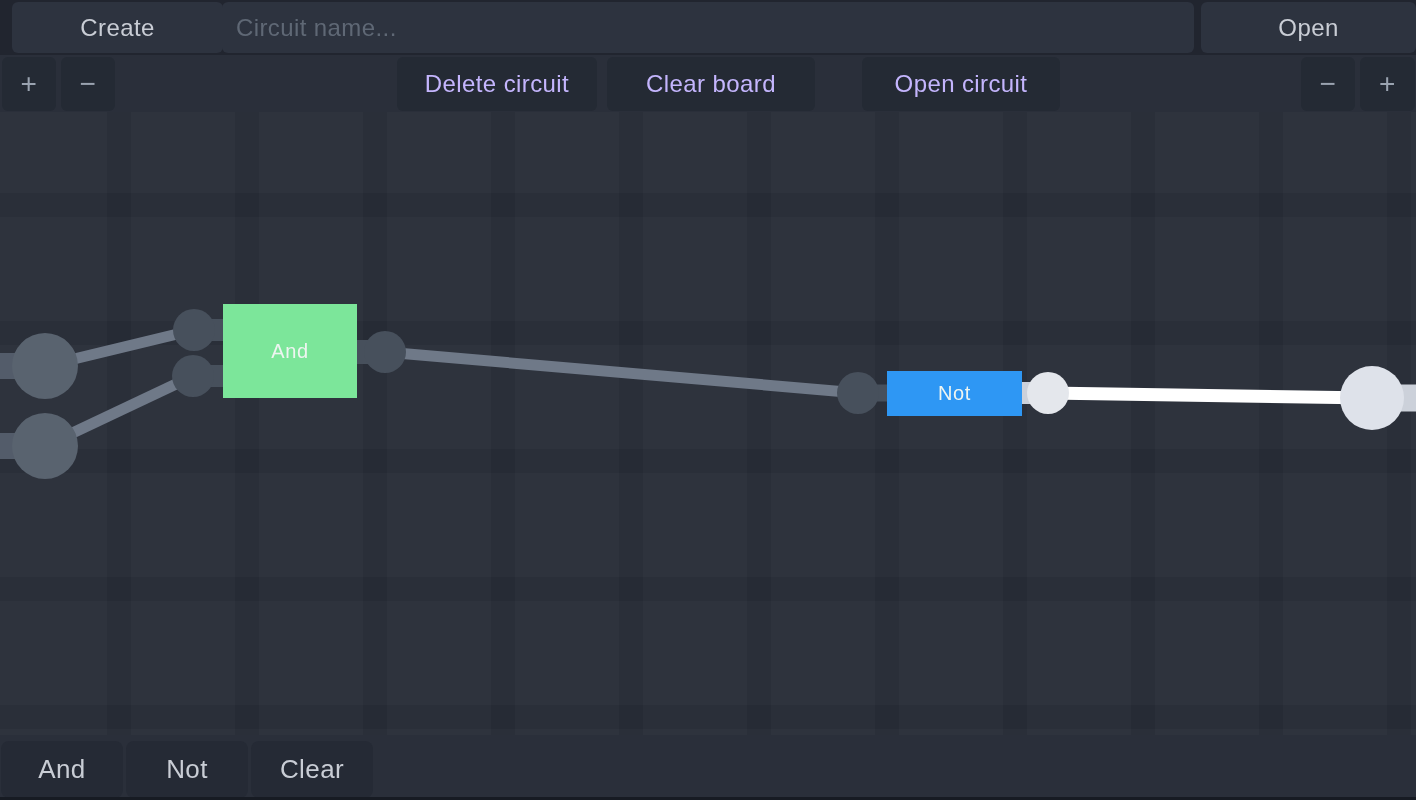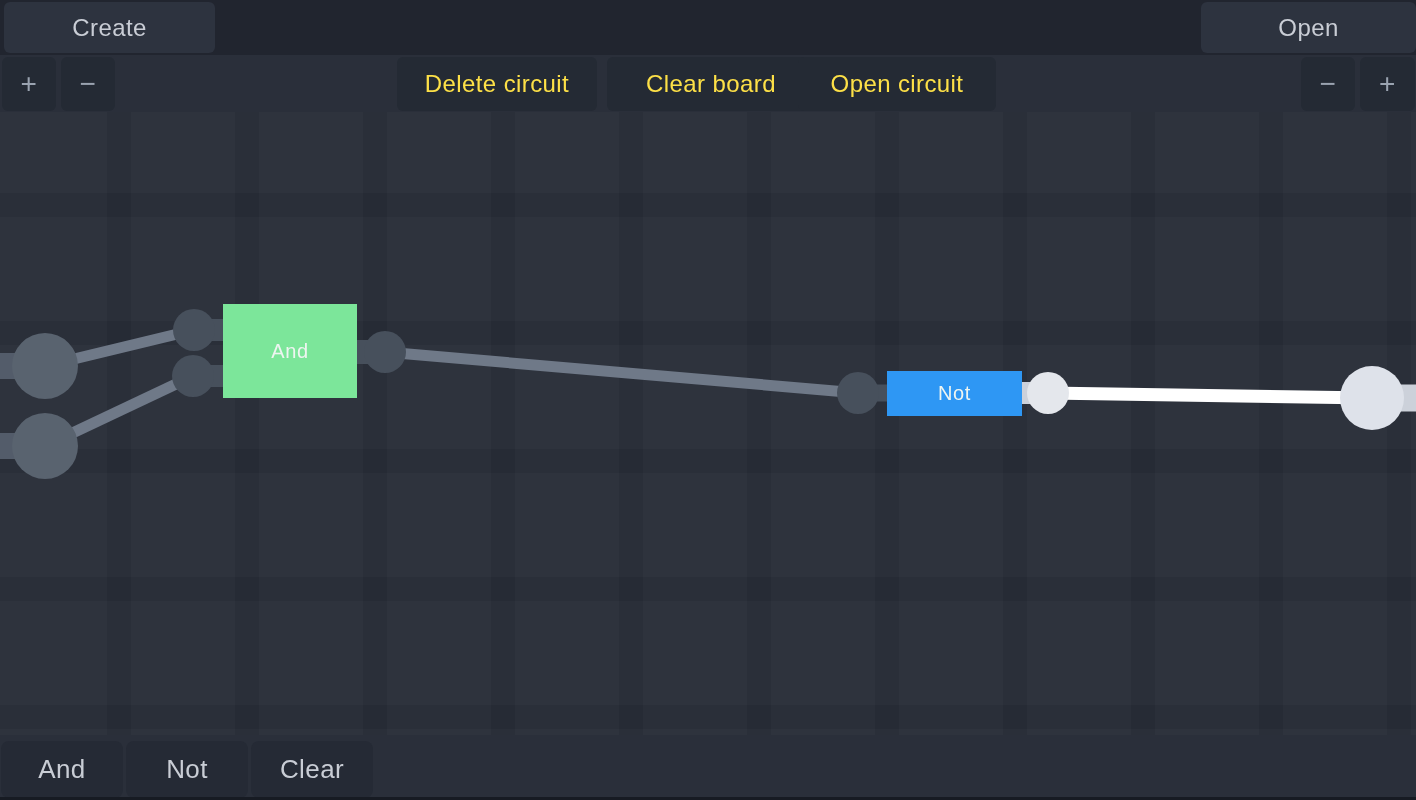--- a/index.html
+++ b/index.html
@@ -17,39 +17,39 @@
   
   .top-band{left:0;top:0;width:1416px;height:112px;background:#2a2f3a;}
   .row1-strip{left:0;top:0;width:1416px;height:55px;background:#21252f;}
   .btn{
     display:flex;align-items:center;justify-content:center;
     border:none;outline:none;cursor:pointer;border-radius:6px;
     font-family:"Liberation Sans", sans-serif;letter-spacing:0.4px;
     padding:0;
   }
   .btn-row1{background:#2d333f;color:#c9cdd5;font-size:24px;top:2px;height:51px;}
-  .btn-create{left:4px;width:211px;}
+  .btn-create{left:12px;width:211px;}
   .btn-menu{left:1201px;width:215px;}
   .name-input{
     left:222px;top:2px;width:972px;height:51px;
     background:#2d333f;border:none;outline:none;border-radius:6px;
     color:#c9cdd5;font-size:24px;padding:0 14px;
     font-family:"Liberation Sans", sans-serif;letter-spacing:0.4px;
   }
   .name-input::placeholder{color:#5f6875;opacity:1;}
   .btn-row2{background:#242a34;top:57px;height:54px;}
   .btn-zoom{color:#9aa3b0;font-size:28px;font-weight:300;width:54px;}
   .zl-plus{left:2px;}
   .zl-minus{left:61px;}
   .zr-minus{left:1301px;}
   .zr-plus{left:1360px;width:55px;}
-  .btn-tool{color:#fde047;font-size:24px;}
+  .btn-tool{color:#c4b5fd;font-size:24px;}
   .t-delete{left:397px;width:200px;}
   .t-clear{left:607px;width:208px;}
-  .t-open{left:798px;width:198px;}
+  .t-open{left:862px;width:198px;}
   
   .board{left:0;top:0;width:1416px;height:800px;}
   .gate{
     display:flex;align-items:center;justify-content:center;
     color:#eef5f1;font-size:20px;letter-spacing:0.6px;cursor:pointer;
   }
   .gate-and{left:223px;top:304px;width:134px;height:94px;background:#7ce69a;}
   .gate-not{left:887px;top:371px;width:135px;height:45px;background:#2e97f4;}
   
   .bottom-band{left:0;top:735px;width:1416px;height:65px;background:#2a2f3a;}
@@ -97,20 +97,21 @@
     <span>And</span>
   </div>
   <div class="abs gate gate-not">
     <span>Not</span>
   </div>
 
   <div class="abs top-band"></div>
   <div class="abs row1-strip"></div>
 
   <button class="abs btn btn-row1 btn-create">Create</button>
+  <input class="abs name-input" type="text" placeholder="Circuit name..." style="">
   <button class="abs btn btn-row1 btn-menu">Open</button>
 
   <button class="abs btn btn-row2 btn-zoom zl-plus">+</button>
   <button class="abs btn btn-row2 btn-zoom zl-minus">−</button>
 
   <button class="abs btn btn-row2 btn-tool t-delete">Delete circuit</button>
   <button class="abs btn btn-row2 btn-tool t-clear">Clear board</button>
   <button class="abs btn btn-row2 btn-tool t-open">Open circuit</button>
 
   <button class="abs btn btn-row2 btn-zoom zr-minus">−</button>

